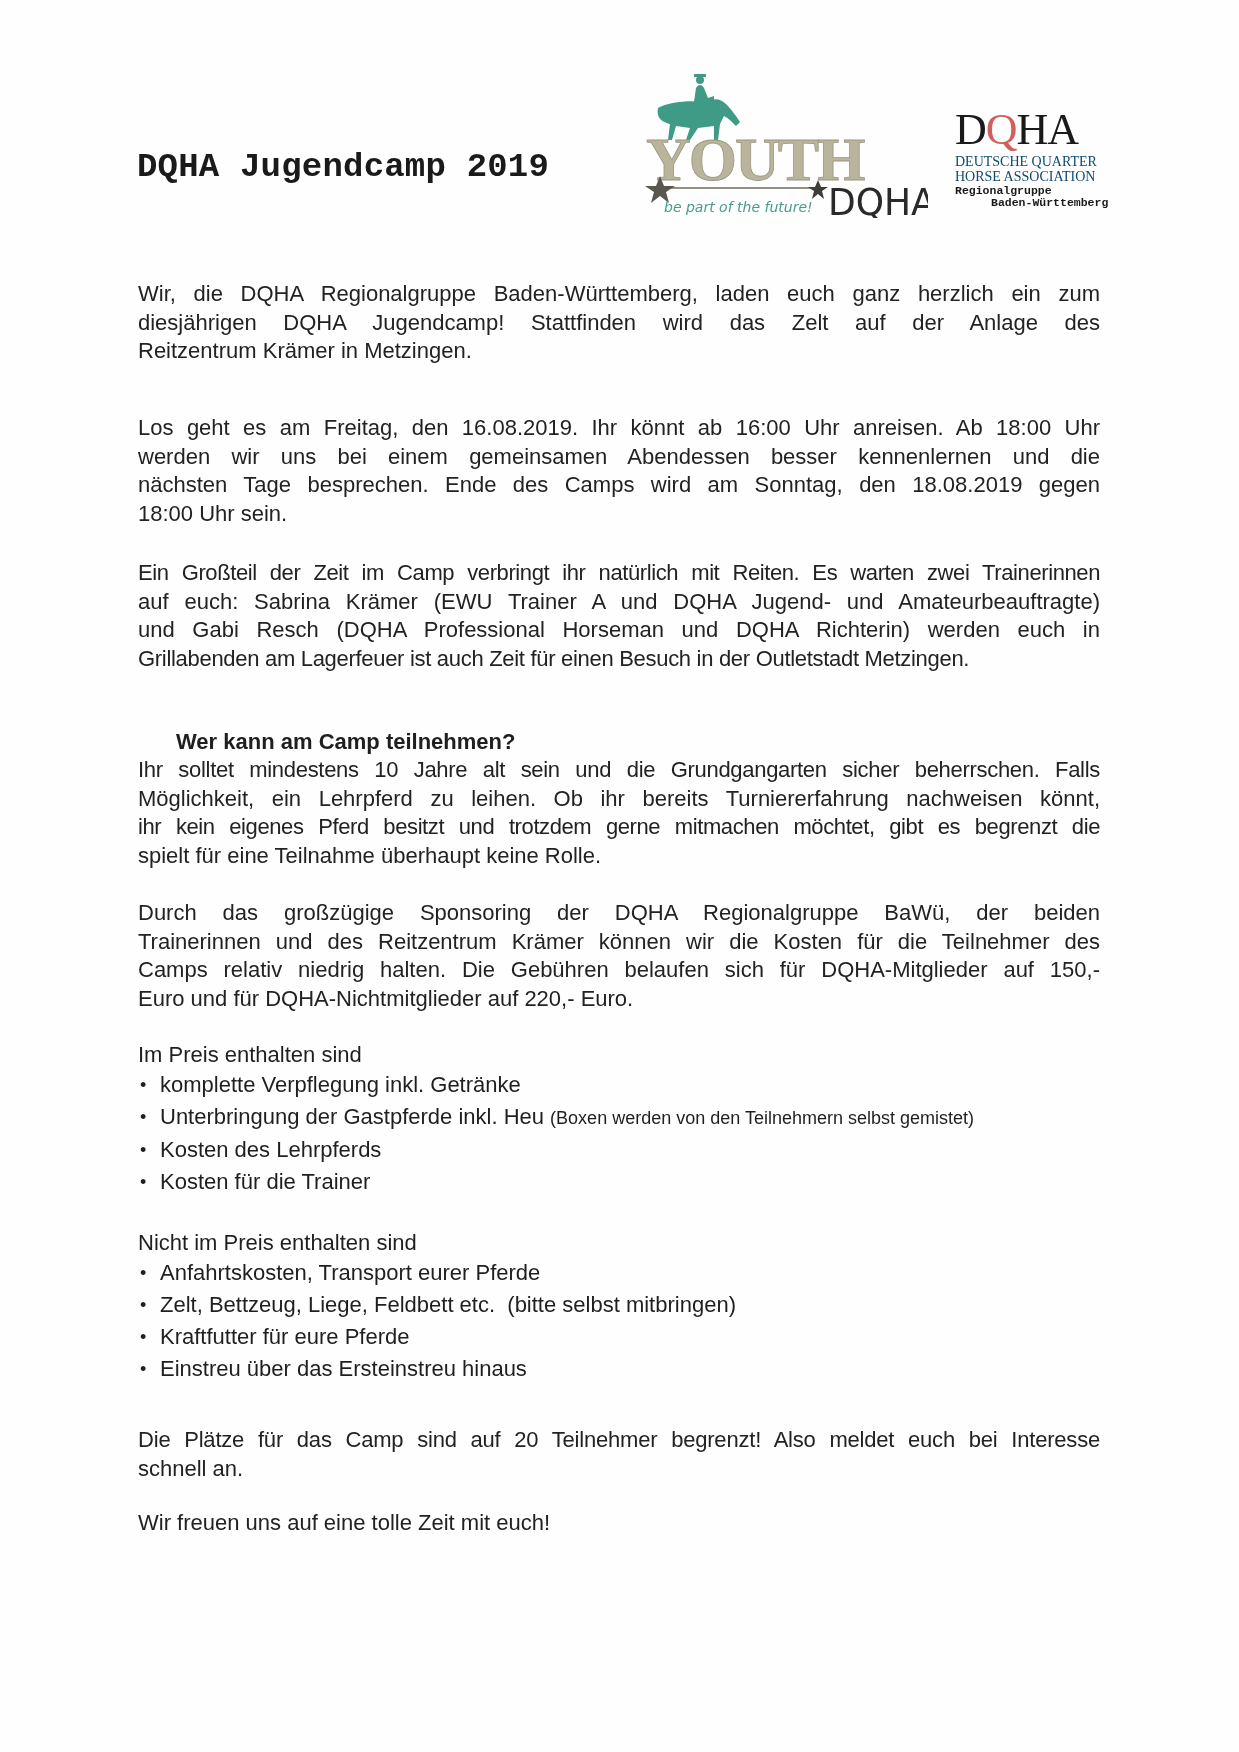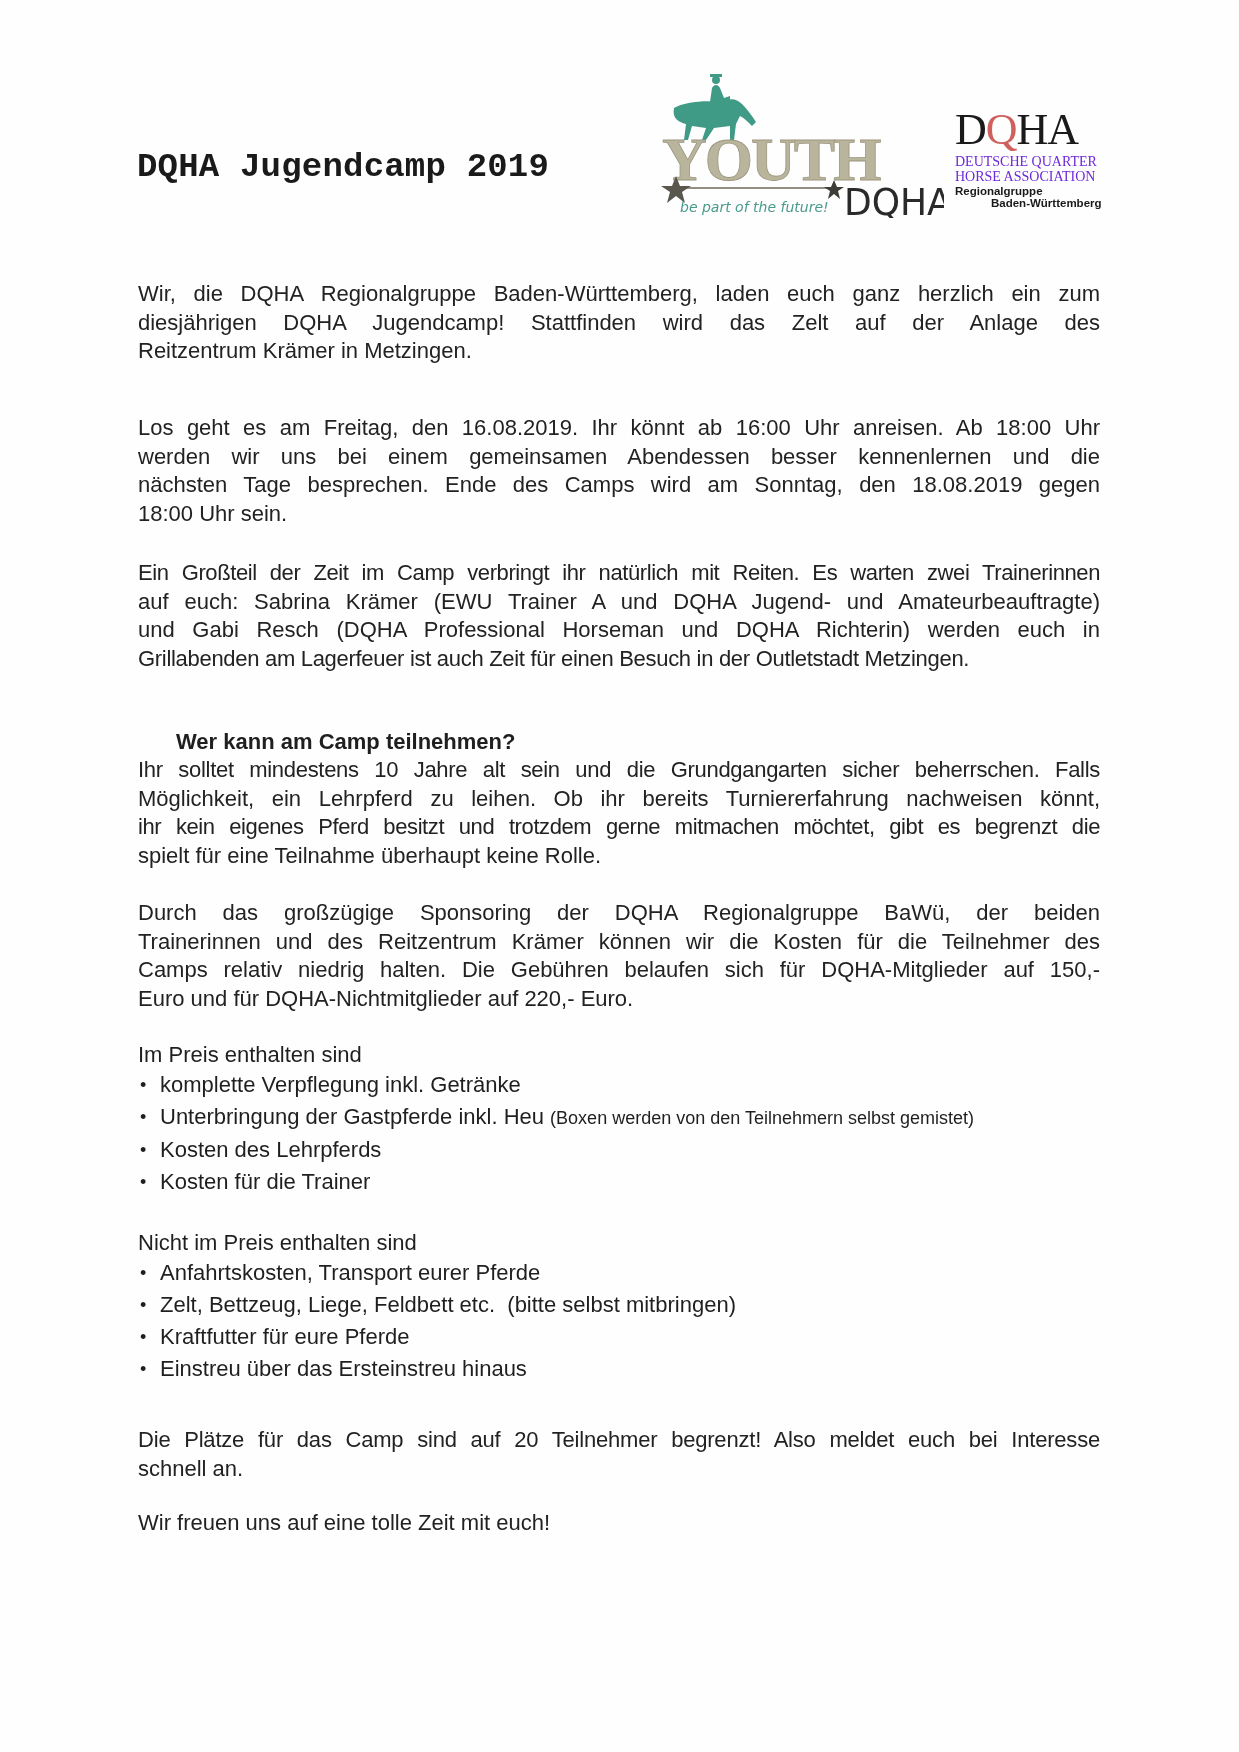--- a/index.html
+++ b/index.html
@@ -13,28 +13,28 @@
   .heading { position: absolute; left: 138px; font-size: 22px; font-weight: bold; color: #1f1f1f;
              line-height: 28.6px; white-space: nowrap; margin-left: 38px; }
   .list-label { position: absolute; left: 138px; font-size: 22px; line-height: 28.6px; white-space: nowrap; }
   .list { position: absolute; left: 138px; margin: 0; padding: 0; list-style: none; }
   .list li { position: relative; padding-left: 22px; font-size: 22px; line-height: 32px; white-space: nowrap; }
   .list li .bullet { position: absolute; left: 2px; top: 0; font-size: 18px; }
   .list li .small { font-size: 18px; }
   .line { display: block; }
 
   
-  .youth-logo { position: absolute; left: 644px; top: 68px; width: 300px; height: 150px; }
+  .youth-logo { position: absolute; left: 628px; top: 68px; width: 300px; height: 150px; }
   .dqha-logo { position: absolute; left: 955px; top: 108px; width: 170px; height: 110px; }
   .dqha-big { position: absolute; left: 0; top: 0; font-family: "Liberation Serif", serif; font-size: 44px;
               letter-spacing: -1px; color: #1a1a1a; white-space: nowrap; line-height: 44px; }
   .dqha-big .q { color: #d0605e; }
   .dqha-sub { position: absolute; left: 0; font-family: "Liberation Serif", serif; font-size: 14px;
-              line-height: 15px; color: #6d28d9; white-space: nowrap; }
-  .dqha-small { position: absolute; font-family: Liberation Sans, sans-serif; font-size: 11.5px; font-weight: bold;
+              line-height: 15px; color: #0c4a6e; white-space: nowrap; }
+  .dqha-small { position: absolute; font-family: Liberation Mono, monospace; font-size: 11.5px; font-weight: bold;
                 color: #1a1a1a; white-space: nowrap; line-height: 12px; }
 </style>
 </head>
 <body>
 
 <div class="page">
 
   <div class="title">DQHA Jugendcamp 2019</div>
 
   <div class="youth-logo">

